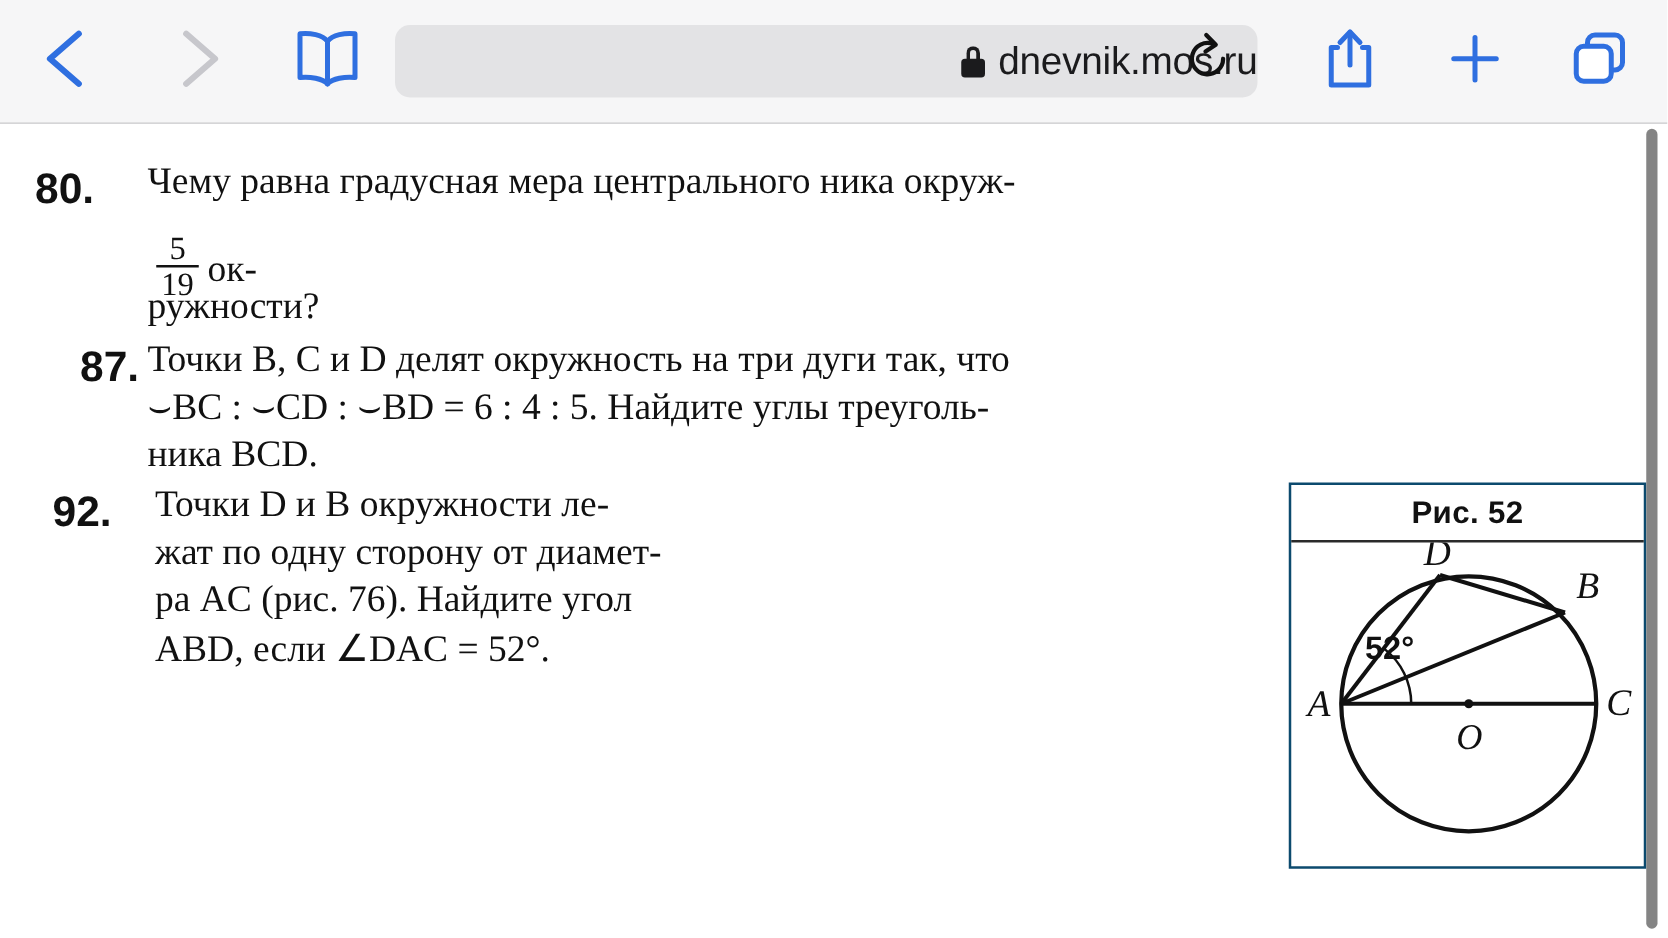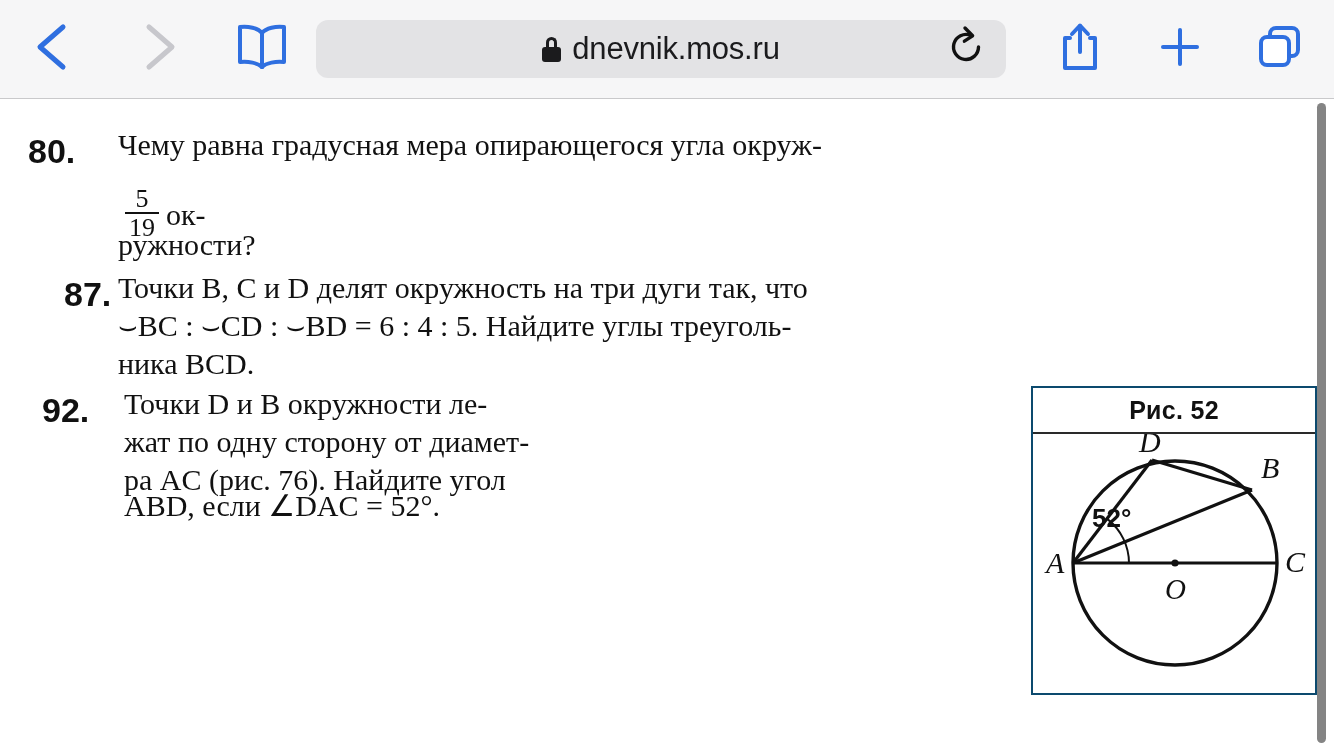--- a/index.html
+++ b/index.html
@@ -28,21 +28,21 @@
   .tb-share     { width: 100px; margin-left: 24px; }
   .tb-plus      { width: 100px; }
   .tb-tabs      { width: 100px; }
 
   .urlbar {
     position: relative;
     flex: 0 0 auto;
     width: 690px; height: 58px;
     background: #e3e3e5;
     border-radius: 12px;
-    display: flex; align-items: center; justify-content: center;
+    display: flex; align-items: center; justify-content: flex-end;
   }
   .url-center { display: flex; align-items: center; gap: 11px; }
   .url-text {
     font-size: 31px; color: #1b1b1d; letter-spacing: -0.2px;
     font-family: "Liberation Sans", sans-serif;
   }
   .lock { width: 19px; height: 25px; position: relative; flex: 0 0 auto; }
   .lock-body {
     position: absolute; left: 0; bottom: 0; width: 19px; height: 15px;
     background: #1b1b1d; border-radius: 3px;
@@ -181,40 +181,40 @@
           <rect x="8" y="17" width="28" height="28" rx="6" ry="6" fill="#fff" stroke="#2f6fe0" stroke-width="4"></rect>
         </svg>
       </span>
     </div>
   </div>
 
   <div class="page">
 
     <div class="problem">
       <div class="pnum" style="left:28px; top:32px;">80.</div>
-      <div class="ptext" style="left:118px; top:28px;">Чему равна градусная мера опирающегося угла окруж-</div>
+      <div class="ptext" style="left:118px; top:28px;">Чему равна градусная мера центрального ника окруж-</div>
       <div class="ptext" style="left:118px; top:88px;">
         <span class="frac"><span class="num">5</span><span class="den">19</span></span><span>ок-</span>
       </div>
       <div class="ptext" style="left:118px; top:128px;">ружности?</div>
     </div>
 
     <div class="problem">
       <div class="pnum" style="left:44px; top:175px;margin-left:20px;">87.</div>
       <div class="ptext" style="left:118px; top:171px;">Точки B, C и D делят окружность на три дуги так, что</div>
       <div class="ptext" style="left:118px; top:209px;">⌣BC : ⌣CD : ⌣BD = 6 : 4 : 5. Найдите углы треуголь-</div>
       <div class="ptext" style="left:118px; top:247px;">ника BCD.</div>
     </div>
 
     <div class="problem">
       <div class="pnum" style="left:42px; top:291px;">92.</div>
       <div class="ptext" style="left:124px; top:287px;">Точки D и B окружности ле-</div>
       <div class="ptext" style="left:124px; top:325px;">жат по одну сторону от диамет-</div>
       <div class="ptext" style="left:124px; top:363px;">ра AC (рис. 76). Найдите угол</div>
-      <div class="ptext" style="left:124px; top:388px;">ABD, если ∠DAC = 52°.</div>
+      <div class="ptext" style="left:124px; top:401px;">ABD, если ∠DAC = 52°.</div>
     </div>
 
     <div class="figbox">
       <div class="figcap">Рис. 52</div>
       <svg class="figsvg" width="282" height="259" viewBox="0 0 282 259">
 
         <circle cx="142" cy="129" r="102" fill="none" stroke="#111" stroke-width="3.4"></circle>
 
         <line x1="40" y1="129" x2="244" y2="129" stroke="#111" stroke-width="3.2"></line>
 

